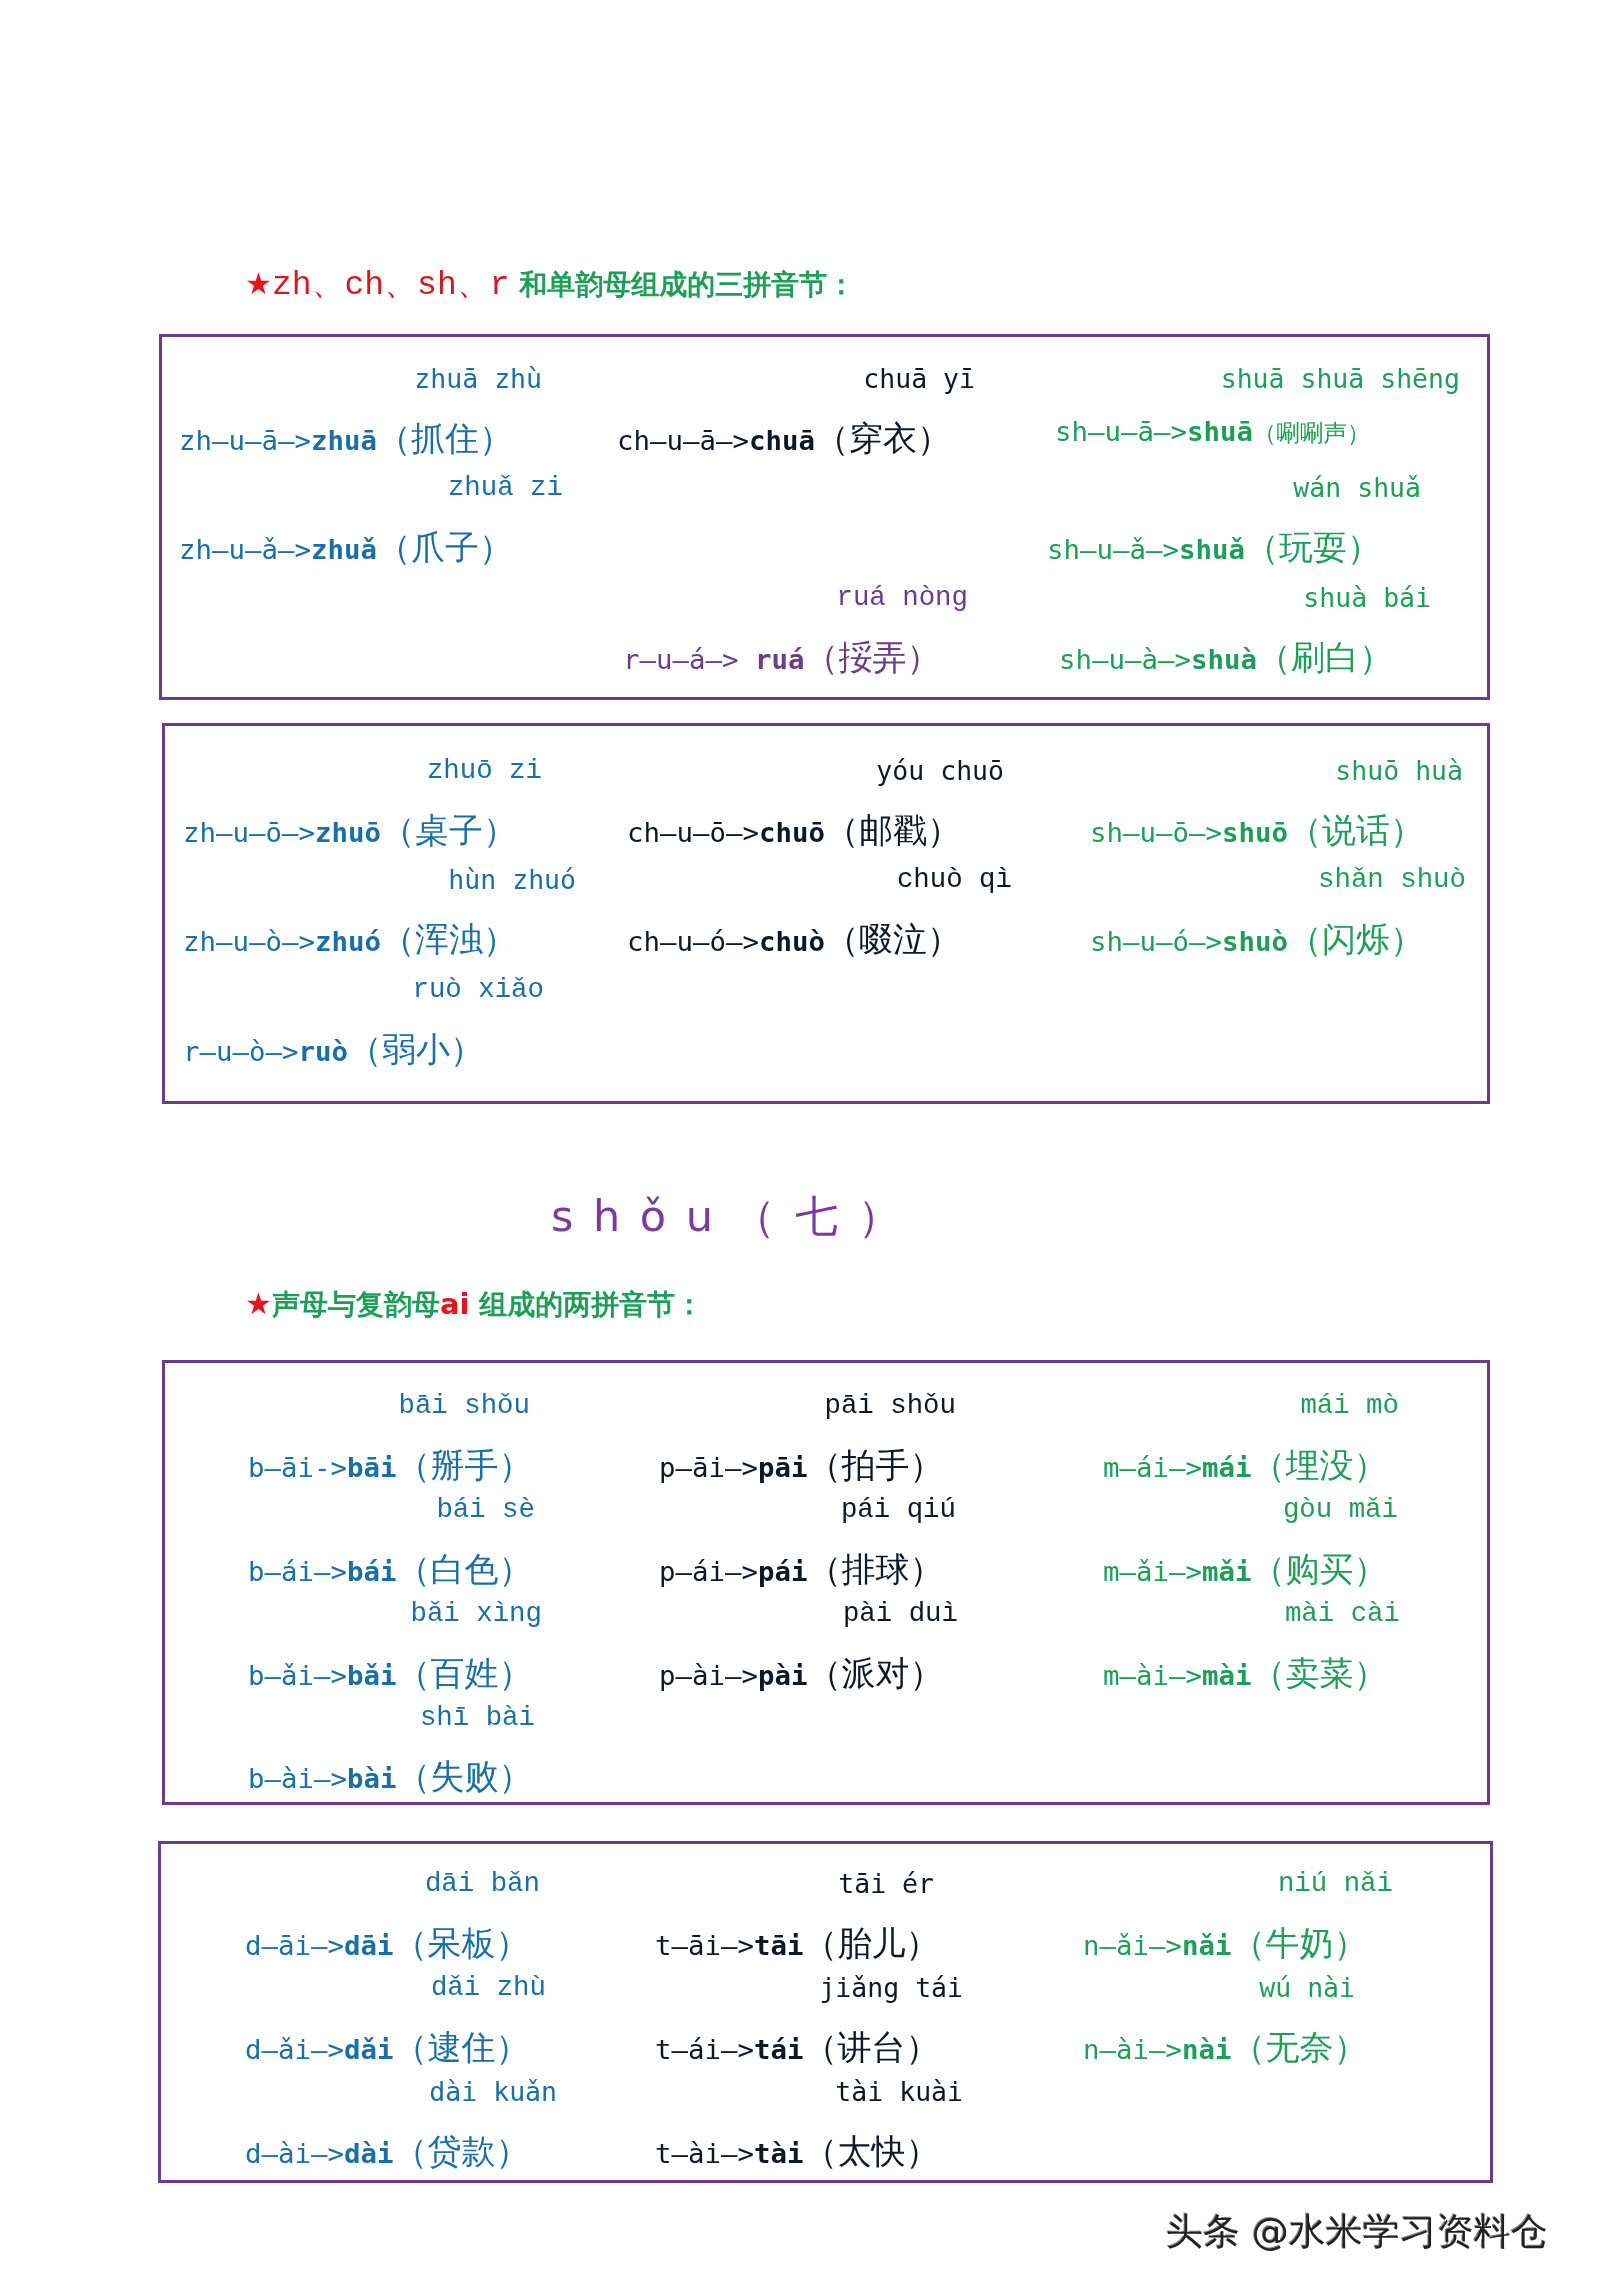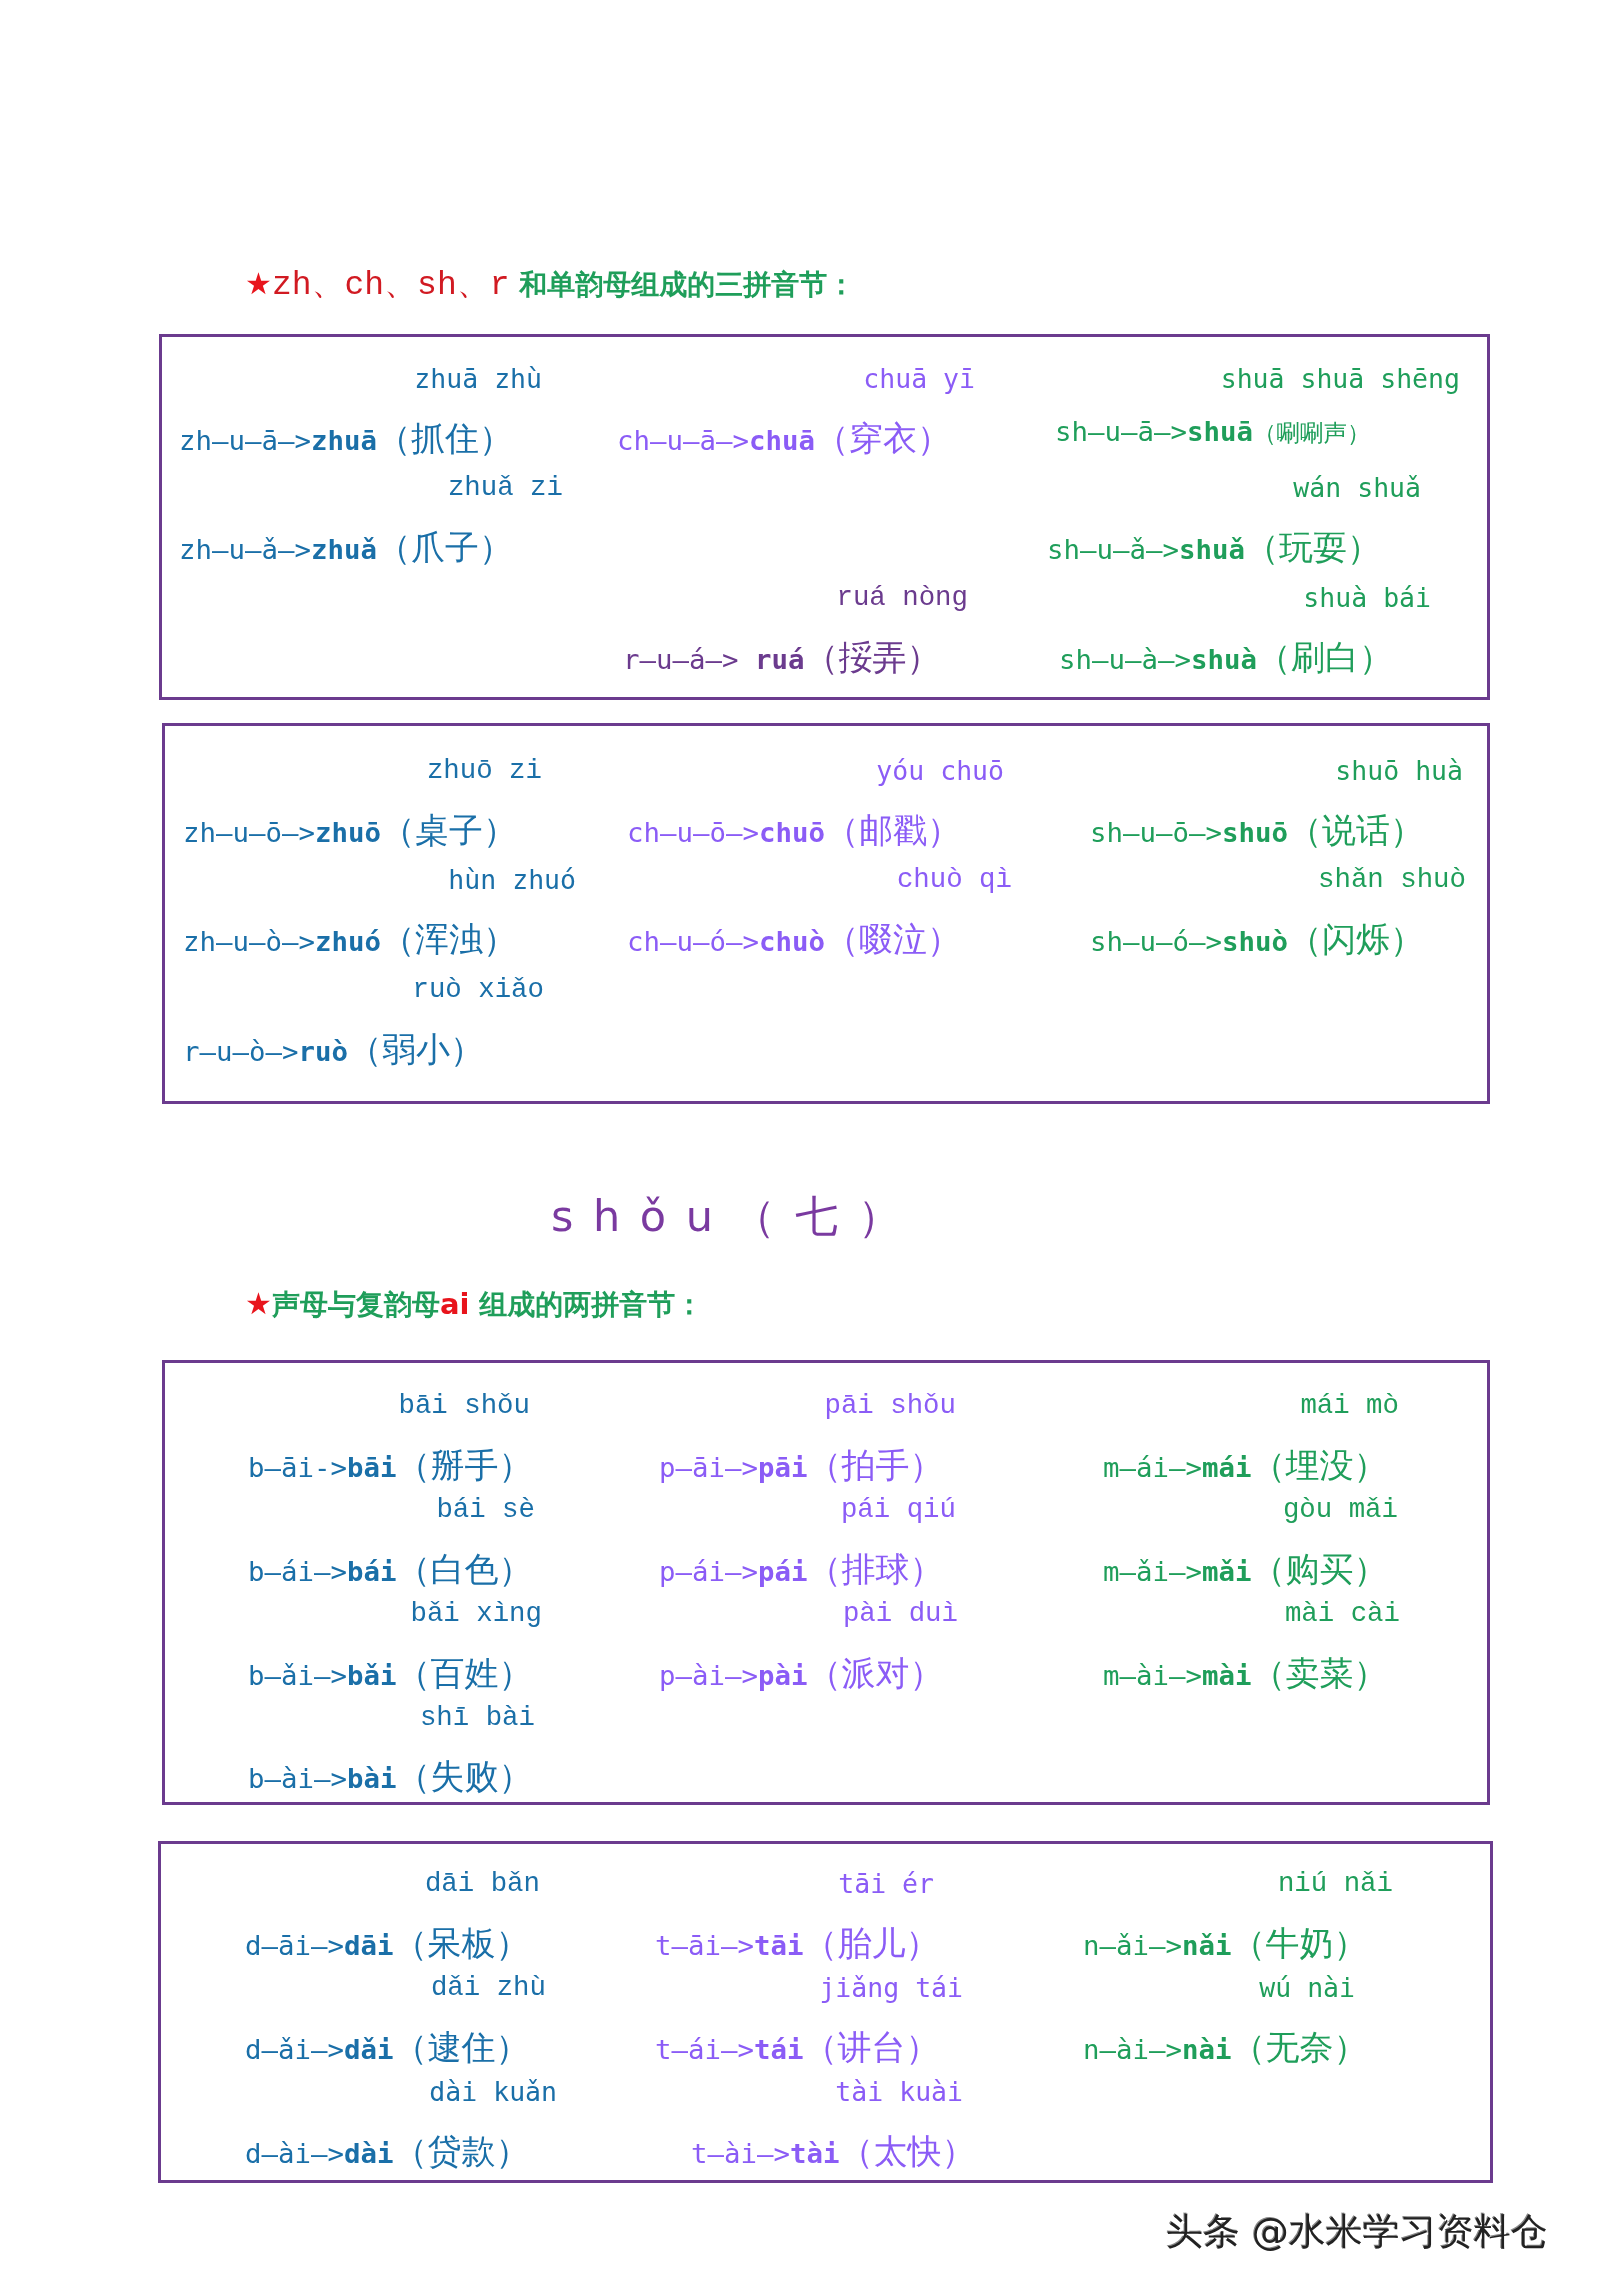--- a/index.html
+++ b/index.html
@@ -11,21 +11,21 @@
   .heading .green { color:#1f9e5a; font-family:"DejaVu Sans", sans-serif; font-weight:bold; font-size:28px; }
   .heading .ai { color:#e8141c; font-family:"DejaVu Sans", sans-serif; font-weight:bold; font-size:29px; }
   .box { position:absolute; border:3.9px solid #6b3b8e; box-sizing:border-box; background:#fff; }
   .cell { position:absolute; white-space:nowrap; }
   .py { font-family:"DejaVu Sans Mono", monospace; font-size:26.5px; text-align:right; }
   .py.thin { font-family:"Liberation Mono", monospace; font-size:27.4px; }
   .sp { font-family:"DejaVu Sans Mono", monospace; font-size:27.4px; }
   .sp .b { font-weight:bold; }
   .sp .cn { font-family:"DejaVu Serif", serif; font-size:34px; }
   .blue { color:#1a6fa8; }
-  .red { color:#8b5cf6; }
+  .red { color:#0f172a; }
   .green { color:#1f9e5a; }
   .purple { color:#6b3b8e; }
   .title { position:absolute; left:551px; top:1188px; font-size:43px; color:#7a3aa0;
            letter-spacing:19.6px; white-space:nowrap; font-family:"DejaVu Sans", sans-serif; }
   .watermark { position:absolute; left:1166px; top:2207px; font-size:37px; color:#222;
                font-family:"DejaVu Sans", sans-serif; white-space:nowrap;
                text-shadow:2px 2px 0 #fff, -1px -1px 0 #888; }
 </style>
 </head>
 <body>
@@ -110,21 +110,21 @@
 <div class="cell py thin blue" style="right:1074px; top:1972px;">dǎi zhù</div>
 <div class="cell sp blue" style="left:245px; top:2025px;"><span>d—ǎi—&gt;</span><span class="b">dǎi</span><span class="cn">（逮住）</span></div>
 <div class="cell py blue" style="right:1063px; top:2076px;">dài kuǎn</div>
 <div class="cell sp blue" style="left:245px; top:2129px;"><span>d—ài—&gt;</span><span class="b">dài</span><span class="cn">（贷款）</span></div>
 
 <div class="cell py red" style="right:686px; top:1868px;">tāi ér</div>
 <div class="cell sp red" style="left:655px; top:1921px;"><span>t—āi—&gt;</span><span class="b">tāi</span><span class="cn">（胎儿）</span></div>
 <div class="cell py red" style="right:657px; top:1972px;">jiǎng tái</div>
 <div class="cell sp red" style="left:655px; top:2025px;"><span>t—ái—&gt;</span><span class="b">tái</span><span class="cn">（讲台）</span></div>
 <div class="cell py red" style="right:657px; top:2076px;">tài kuài</div>
-<div class="cell sp red" style="left:655px; top:2129px;margin-left:36px;"><span>t—ài—&gt;</span><span class="b">tài</span><span class="cn">（太快）</span></div>
+<div class="cell sp red" style="left:655px; top:2129px;"><span>t—ài—&gt;</span><span class="b">tài</span><span class="cn">（太快）</span></div>
 
 <div class="cell py thin green" style="right:227px; top:1868px;">niú nǎi</div>
 <div class="cell sp green" style="left:1083px; top:1921px;"><span>n—ǎi—&gt;</span><span class="b">nǎi</span><span class="cn">（牛奶）</span></div>
 <div class="cell py green" style="right:265px; top:1972px;">wú nài</div>
 <div class="cell sp green" style="left:1083px; top:2025px;"><span>n—ài—&gt;</span><span class="b">nài</span><span class="cn">（无奈）</span></div>
 
 <div class="watermark">头条 @水米学习资料仓</div>
 
 
 </body></html>

